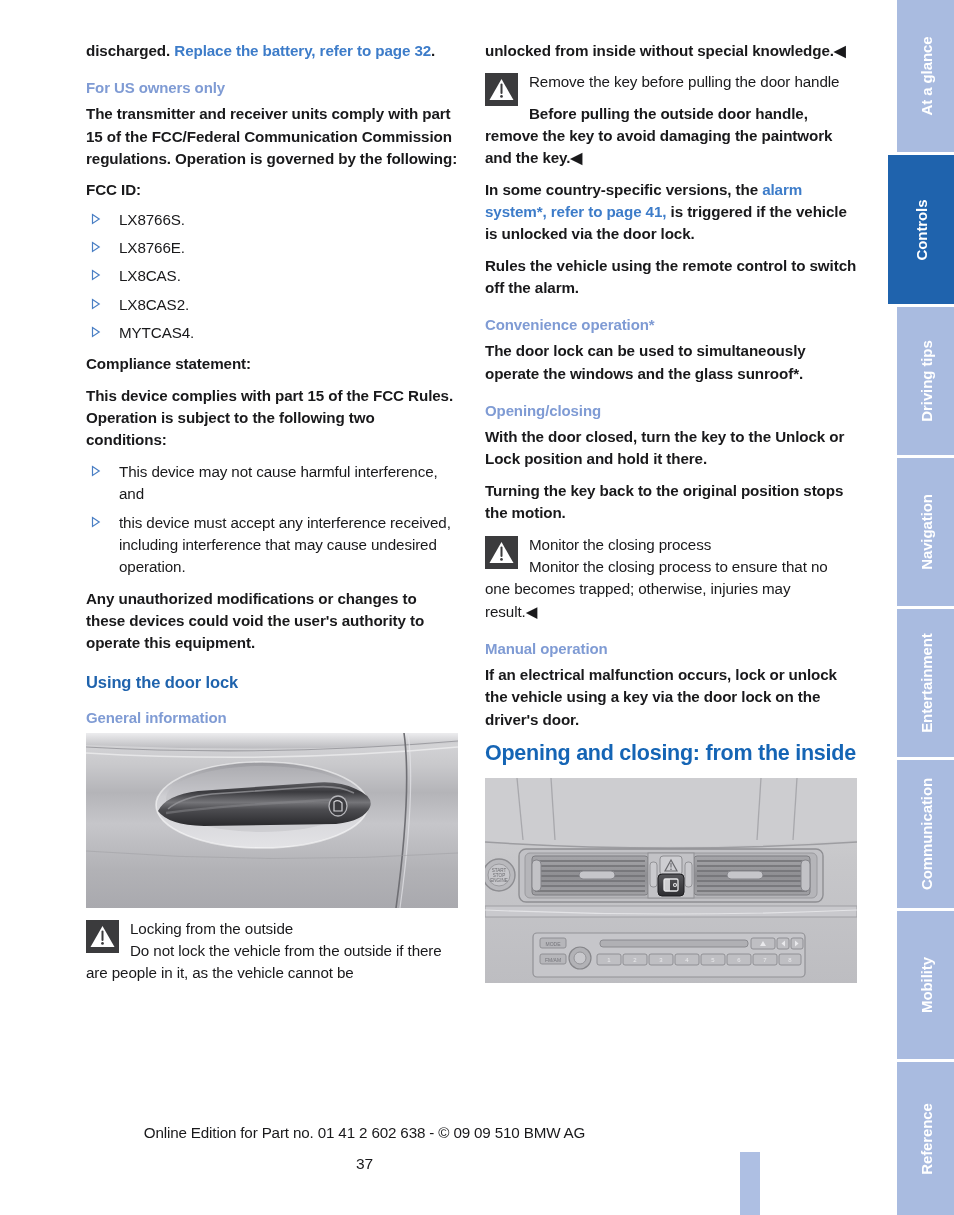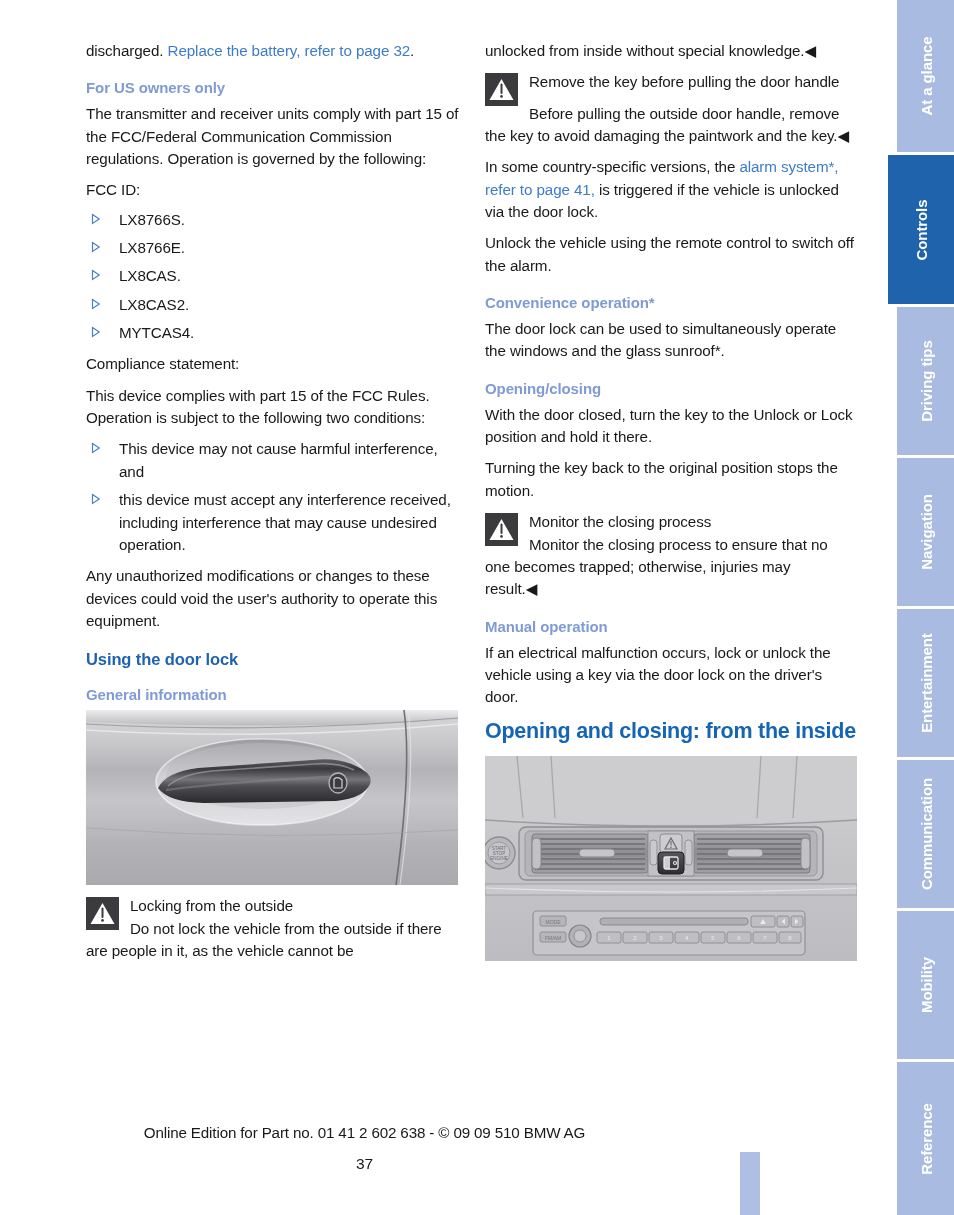--- a/index.html
+++ b/index.html
@@ -26,20 +26,21 @@
   #col-left  { left: 86px; }
   #col-right { left: 485px; }
 
   
   p.body {
     margin: 0 0 9px 0;
     font-size: 15.2px;
     line-height: 1.47;
     color: #19191b;
     letter-spacing: -0.1px;
+    font-weight: bold;
   }
   p.tight { margin-bottom: 7px; }
 
   .link { color: #3d7cc9; }
 
   
   h1.main {
     margin: 0 0 11px 0;
     font-size: 21.5px;
     line-height: 1.28;
@@ -299,21 +300,21 @@
           <circle cx="13.5" cy="19.4" r="1.35" fill="#3b3b3d"></circle>
         </svg>
       </div>
       <div class="wtxt">Remove the key before pulling the door handle</div>
     </div>
 
     <p class="body"><span>Before pulling the outside door handle, remove the key to avoid damaging the paintwork and the key.</span><span>◀</span></p>
 
     <p class="body"><span>In some country-specific versions, the </span><span class="link">alarm system*, refer to page 41,</span><span> is triggered if the vehicle is unlocked via the door lock.</span></p>
 
-    <p class="body">Unlock the vehicle using the remote control to switch off the alarm.</p>
+    <p class="body">Rules the vehicle using the remote control to switch off the alarm.</p>
 
     <h3 class="sub">Convenience operation*</h3>
 
     <p class="body">The door lock can be used to simultaneously operate the windows and the glass sunroof*.</p>
 
     <h3 class="sub">Opening/closing</h3>
 
     <p class="body">With the door closed, turn the key to the Unlock or Lock position and hold it there.</p>
 
     <p class="body">Turning the key back to the original position stops the motion.</p>

